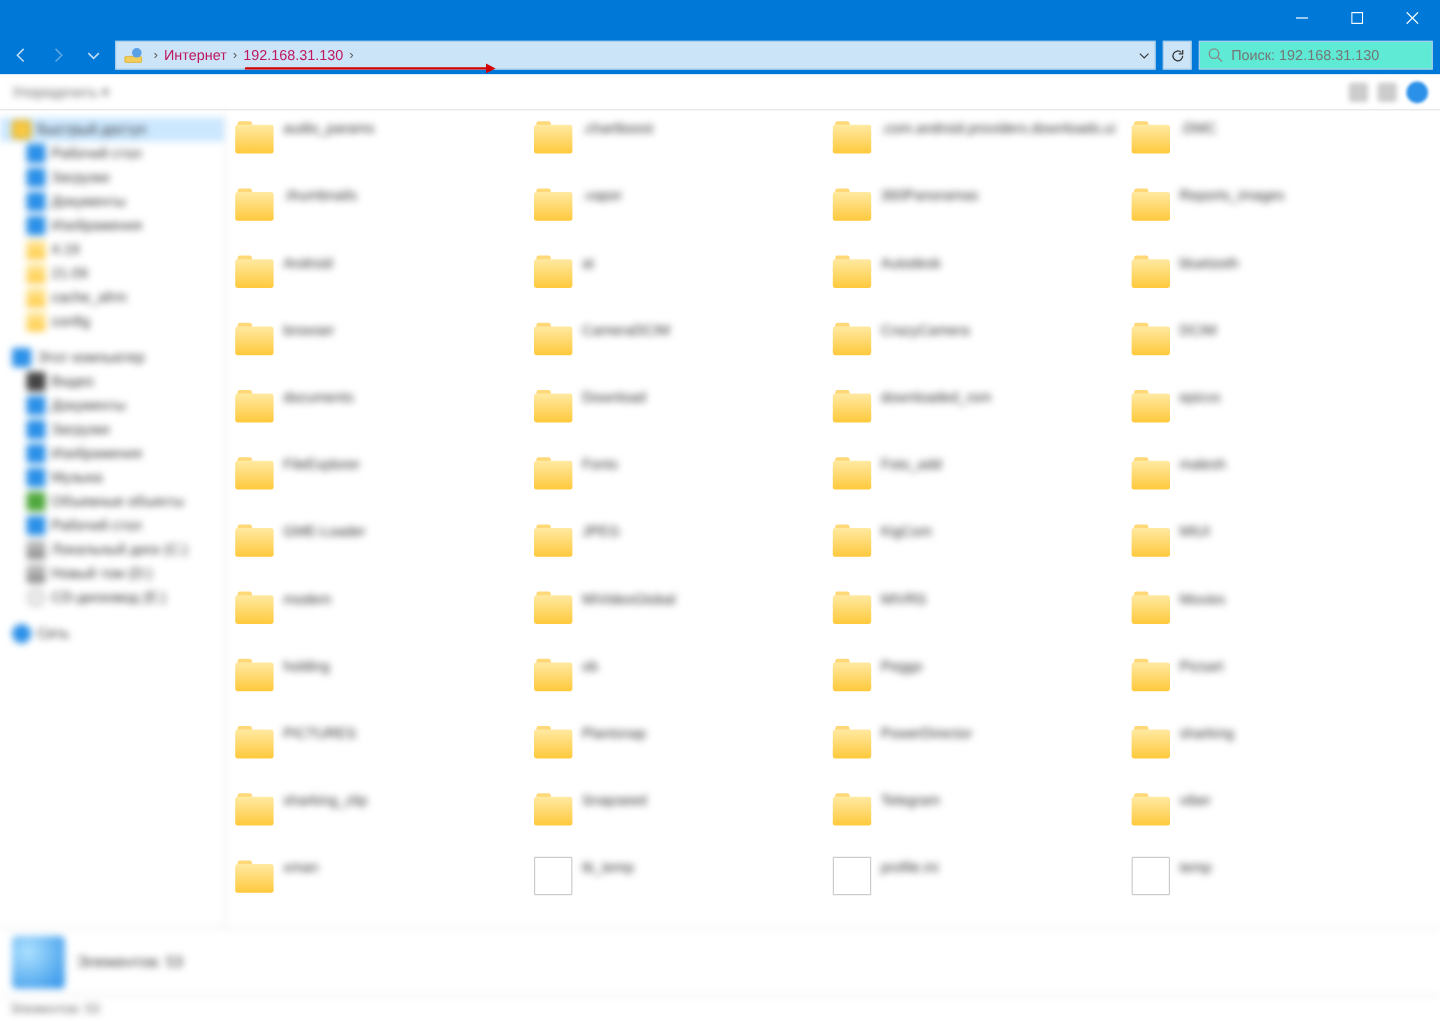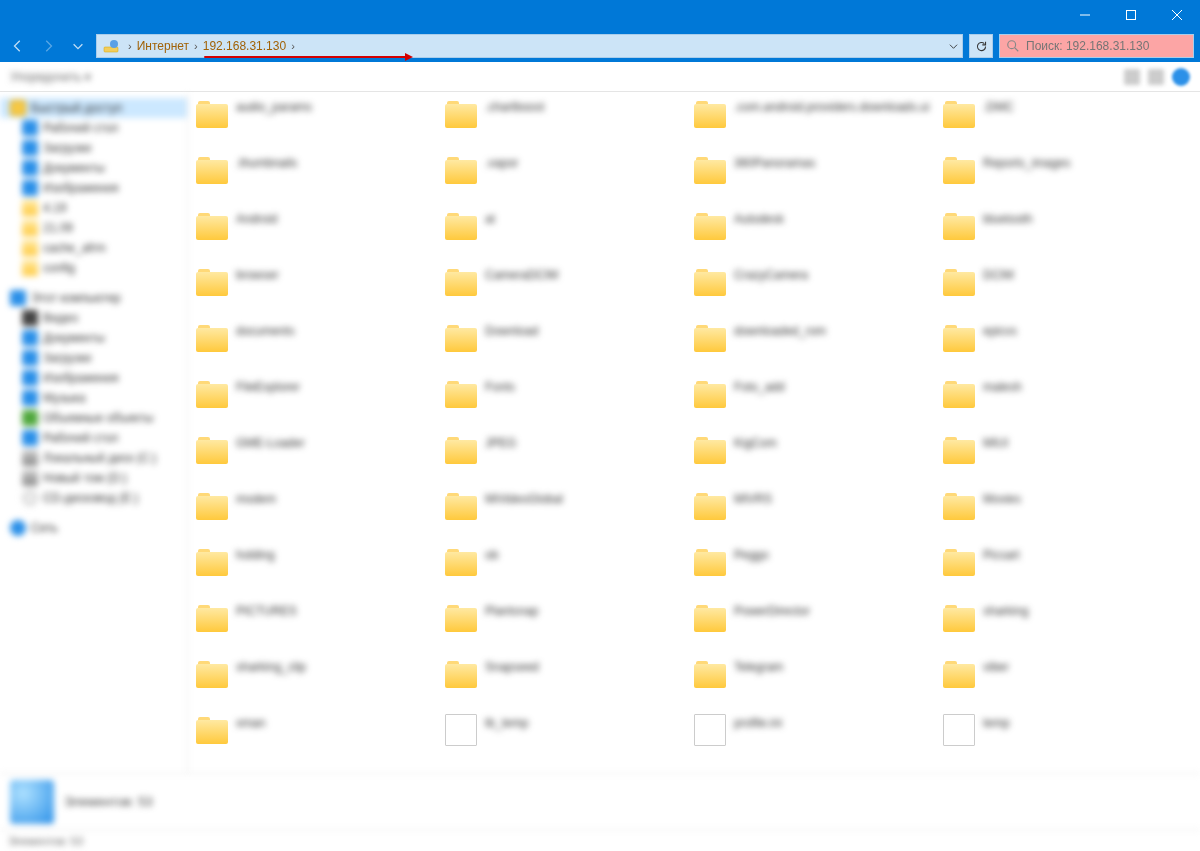--- a/index.html
+++ b/index.html
@@ -13,24 +13,24 @@
 
   
   .navrow { height: 32px; background: #0078d7; display: flex; align-items: center; padding: 0 6px; gap: 6px; }
   .nav-btn { width: 24px; height: 24px; display: flex; align-items: center; justify-content: center; color: rgba(255,255,255,0.75); }
   .nav-btn.disabled { color: rgba(255,255,255,0.35); }
   .nav-btn svg { width: 14px; height: 14px; }
   .addressbar { flex: 1; height: 24px; background: #cce4f7; border: 1px solid #a9cdeb; display: flex; align-items: center; position: relative; }
   .addr-icon { width: 20px; height: 20px; margin: 0 4px; display: flex; align-items: center; justify-content: center; }
   .addr-icon svg { width: 16px; height: 16px; }
   .addr-sep { color: #555; font-size: 11px; padding: 0 3px; }
-  .addr-text { font-size: 12px; color: #a16207; padding: 0 2px; }
+  .addr-text { font-size: 12px; color: #be185d; padding: 0 2px; }
   .addr-drop { margin-left: auto; width: 17px; height: 100%; display:flex; align-items:center; justify-content:center; color:#333;}
   .refresh-btn { width: 24px; height: 24px; background: #cce4f7; border:1px solid #a9cdeb; display:flex;align-items:center;justify-content:center; color:#333;}
-  .searchbar { width: 195px; height: 24px; background: #fca5a5; border: 1px solid #a9cdeb; display: flex; align-items: center; color:#666;}
+  .searchbar { width: 195px; height: 24px; background: #5eead4; border: 1px solid #a9cdeb; display: flex; align-items: center; color:#666;}
   .searchbar svg { width: 14px; height: 14px; margin: 0 6px; color:#888;}
   .searchbar input { border: none; background: transparent; font-size: 12px; color: #666; flex:1; outline:none;}
   .underline { position:absolute; height:2px; background:#d40000; bottom:-1px; left:107px; width:205px; border-radius:1px;}
   .underline::after { content:""; position:absolute; right:-4px; top:-3px; width:0; height:0; border-left:8px solid #d40000; border-top:4px solid transparent; border-bottom:4px solid transparent;}
 
   
   .cmdbar { height: 30px; border-bottom: 1px solid #e5e5e5; display:flex; align-items:center; padding: 0 10px; background:#fff;}
   .cmdbar .left { filter: blur(3px); color:#666; font-size:12px;}
   .cmdbar .right { margin-left:auto; display:flex; align-items:center; gap:8px;}
   .cmdbar .right .ico { width:16px; height:16px; filter: blur(2px); background:#ccc; border-radius:2px;}

